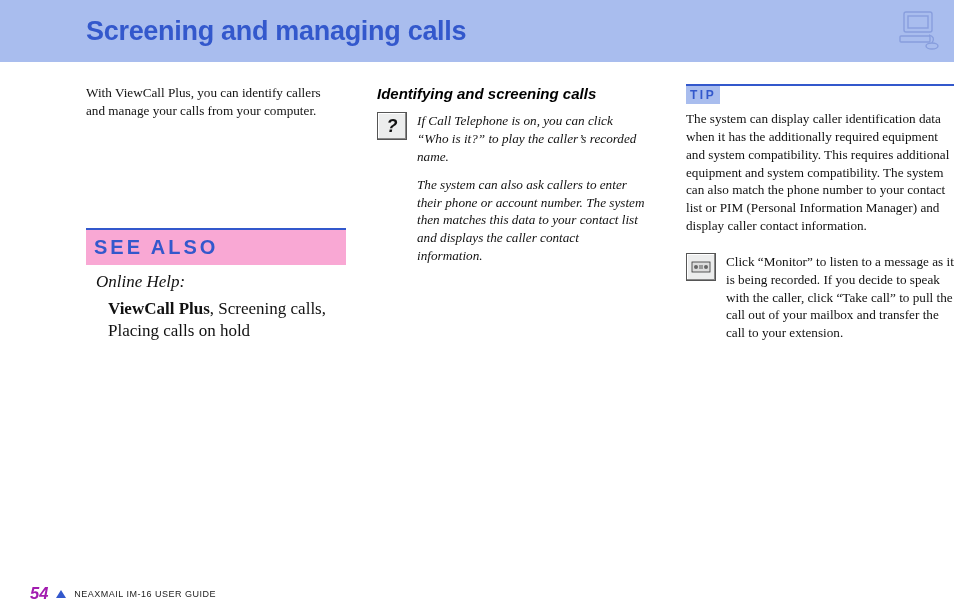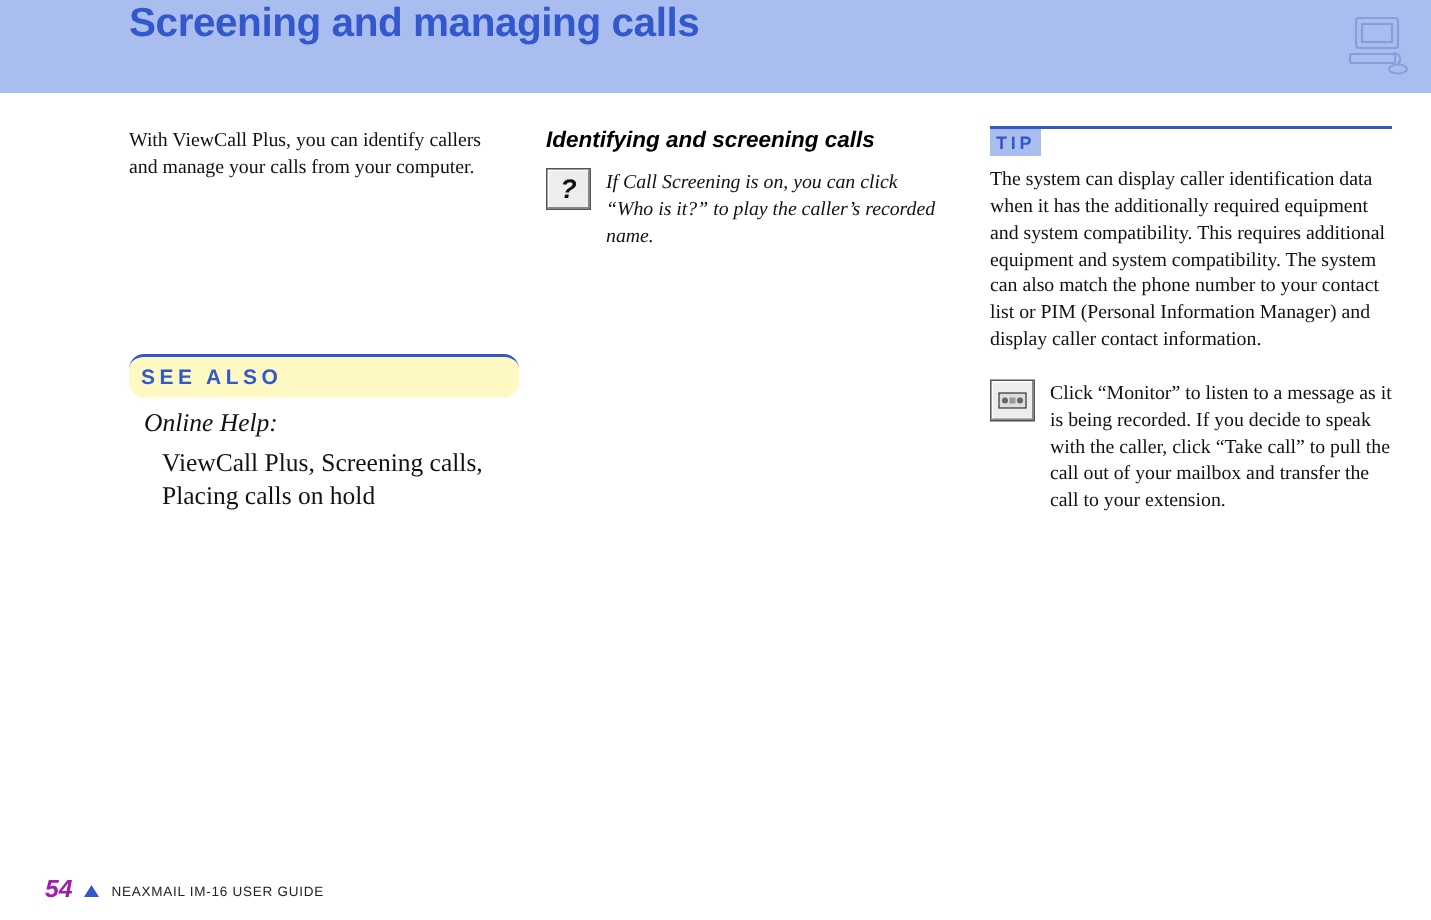--- a/index.html
+++ b/index.html
@@ -11,20 +11,21 @@
     color: #000;
     position: relative;
     overflow: hidden;
   }
   .header-band {
     background: #a9bdee;
     height: 62px;
     width: 100%;
     position: relative;
     display: flex;
+    align-items: center;
     padding-left: 86px;
   }
   .page-title {
     font-family: Arial, Helvetica, sans-serif;
     font-weight: bold;
     font-size: 27px;
     color: #3358cc;
     letter-spacing: -0.3px;
   }
   .header-icon {
@@ -32,21 +33,21 @@
     right: 10px;
     top: 6px;
     width: 50px;
     height: 50px;
     opacity: 0.55;
     color: #6d85d0;
   }
   .cols {
     display: flex;
     padding: 22px 30px 0 86px;
-    gap: 28px;
+    gap: 41px;
   }
   .col {
     font-size: 13.2px;
     line-height: 1.35;
     color: #111;
   }
   .col1 { width: 250px; flex: 0 0 250px; display:flex; flex-direction:column; }
   .col2 { width: 268px; flex: 0 0 268px; font-style: italic; }
   .col3 { width: 268px; flex: 0 0 268px; }
   .intro { margin-bottom: 16px; }
@@ -83,37 +84,36 @@
     font-size:12px;
     letter-spacing:2.5px;
     padding:1px 4px 1px 4px;
     margin-top:-2px;
   }
   .see-also-box {
     margin-top:auto;
     width:260px;
   }
   .see-also-head {
-    background:#fef9c3;
+    background:#f9a8d4;
     border-top:2px solid #3358cc;
     color:#3358cc;
     font-family: Arial, Helvetica, sans-serif;
     font-weight:bold;
     letter-spacing:3px;
-    font-size:14px;
+    font-size:20px;
     padding:4px 8px;
-    border-radius:10px;
   }
   .see-also-body {
     padding:6px 10px 10px 10px;
     font-size:17px;
   }
   .see-also-body .oh { font-style: italic; margin-bottom:4px; }
   .see-also-body .topic { padding-left:12px; line-height:1.3; }
-  .see-also-body .topic b { font-weight:normal; }
+  .see-also-body .topic b { font-weight:bold; }
   .footer {
     position:absolute;
     bottom:10px;
     left:30px;
     display:flex;
     align-items:center;
     gap:8px;
     font-family: Arial, Helvetica, sans-serif;
   }
   .pg {
@@ -163,22 +163,23 @@
           <b>ViewCall Plus</b><span>, Screening calls, Placing calls on hold</span>
         </div>
       </div>
     </div>
   </div>
 
   <div class="col col2">
     <div class="h2">Identifying and screening calls</div>
     <div class="icon-block">
       <div class="icon-sq q">?</div>
-      <div>If Call Screening is on, you can click “Who is it?” to play the caller’s recorded name.</div>
-    </div>
+      <div>If Call Telephone is on, you can click “Who is it?” to play the caller’s recorded name.</div>
+    </div>
+    <div class="p" style="padding-left:40px">The system can also ask callers to enter their phone or account number. The system then matches this data to your contact list and displays the caller contact information.</div>
   </div>
 
   <div class="col col3">
     <div class="tip-line">
       <span class="tip-label">TIP</span>
     </div>
     <div class="p">The system can display caller identification data when it has the additionally required equipment and system compatibility. This requires additional equipment and system compatibility. The system can also match the phone number to your contact list or PIM (Personal Information Manager) and display caller contact information.</div>
 
     <div class="icon-block" style="margin-top:18px">
       <div class="icon-sq monitor">

